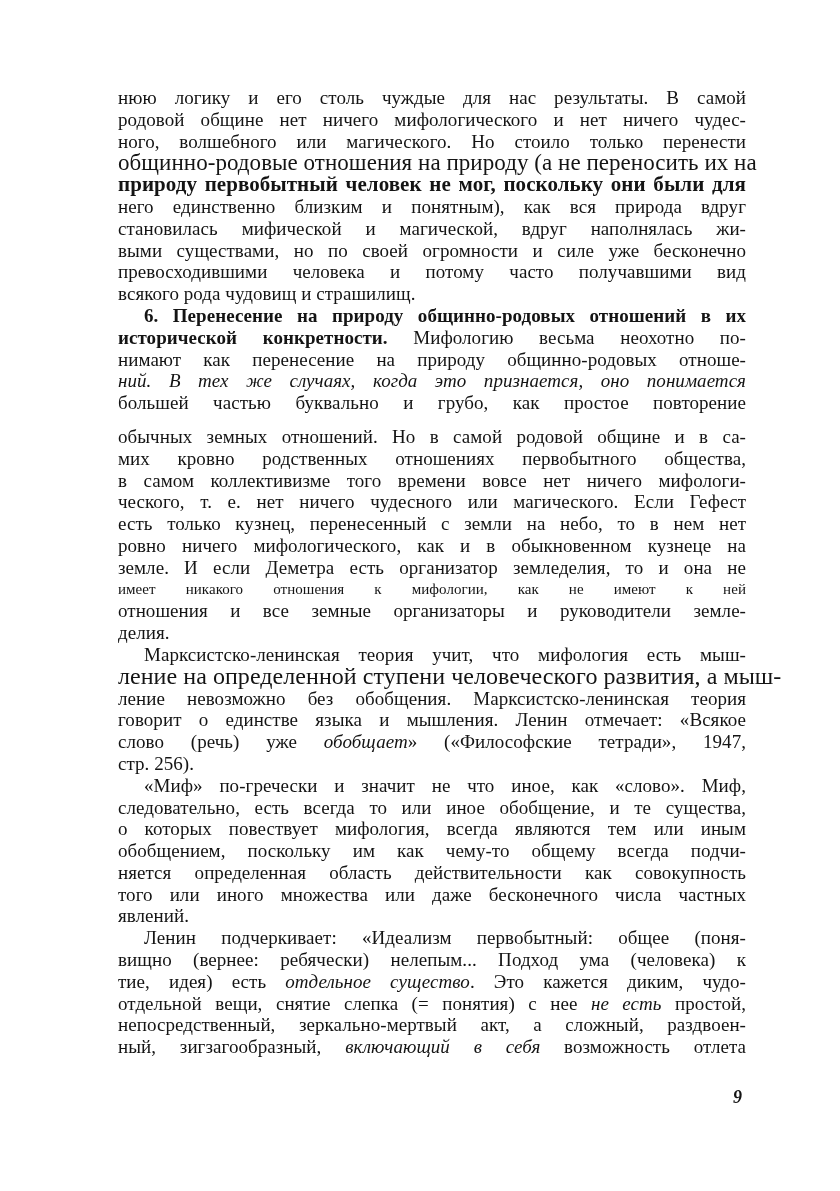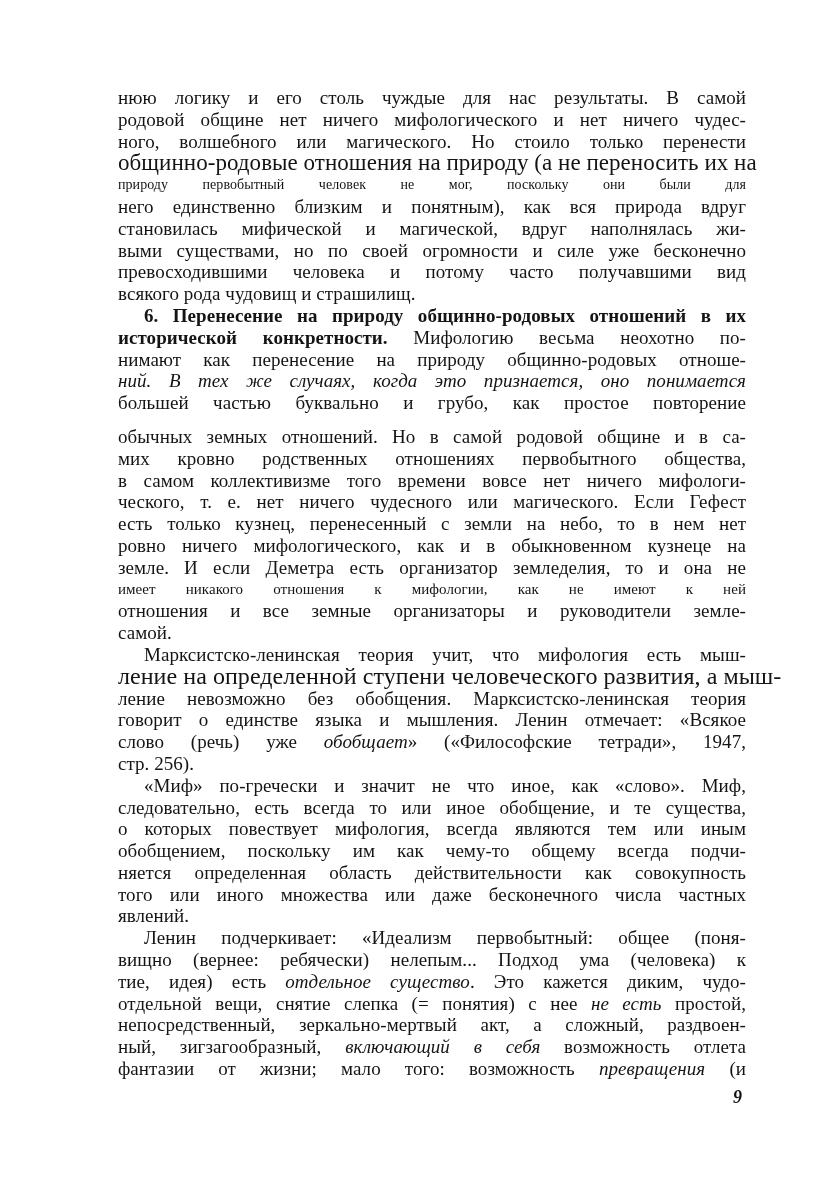--- a/index.html
+++ b/index.html
@@ -38,55 +38,54 @@
   }
 </style>
 </head>
 <body>
 
 <div class="page" id="page-body">
     <div class="line" style="font-size: 19px;"><span>нюю логику и его столь чуждые для нас результаты. В самой</span></div>
     <div class="line" style="font-size: 19px;"><span>родовой общине нет ничего мифологического и нет ничего чудес-</span></div>
     <div class="line" style="font-size: 19px;"><span>ного, волшебного или магического. Но стоило только перенести</span></div>
     <div class="line" style="font-size: 23px;"><span>общинно-родовые отношения на природу (а не переносить их на</span></div>
-    <div class="line" style="font-size: 14px;"><span>природу первобытный человек не мог, поскольку они были для</span></div>
+    <div class="line" style="font-size: 21px; font-weight: bold;"><span>природу первобытный человек не мог, поскольку они были для</span></div>
     <div class="line" style="font-size: 19px;"><span>него единственно близким и понятным), как вся природа вдруг</span></div>
     <div class="line" style="font-size: 19px;"><span>становилась мифической и магической, вдруг наполнялась жи-</span></div>
     <div class="line" style="font-size: 19px;"><span>выми существами, но по своей огромности и силе уже бесконечно</span></div>
     <div class="line" style="font-size: 19px;"><span>превосходившими человека и потому часто получавшими вид</span></div>
     <div class="line last" style="font-size: 19px;"><span>всякого рода чудовищ и страшилищ.</span></div>
     <div class="line indent" style="font-size: 19px;"><span class="b">6. Перенесение на природу общинно-родовых отношений в их</span></div>
     <div class="line" style="font-size: 19px;"><span class="b">исторической конкретности.</span><span> Мифологию весьма неохотно по-</span></div>
     <div class="line" style="font-size: 19px;"><span>нимают как перенесение на природу общинно-родовых отноше-</span></div>
     <div class="line" style="font-size: 19px; font-style: italic;"><span>ний. В тех же случаях, когда это признается, оно понимается</span></div>
     <div class="line" style="font-size: 19px;"><span>большей частью буквально и грубо, как простое повторение</span></div>
     <div class="line" style="font-size: 19px; margin-top: 12px;"><span>обычных земных отношений. Но в самой родовой общине и в са-</span></div>
     <div class="line" style="font-size: 19px;"><span>мих кровно родственных отношениях первобытного общества,</span></div>
     <div class="line" style="font-size: 19px;"><span>в самом коллективизме того времени вовсе нет ничего мифологи-</span></div>
     <div class="line" style="font-size: 19px;"><span>ческого, т. е. нет ничего чудесного или магического. Если Гефест</span></div>
     <div class="line" style="font-size: 19px;"><span>есть только кузнец, перенесенный с земли на небо, то в нем нет</span></div>
     <div class="line" style="font-size: 19px;"><span>ровно ничего мифологического, как и в обыкновенном кузнеце на</span></div>
     <div class="line" style="font-size: 19px;"><span>земле. И если Деметра есть организатор земледелия, то и она не</span></div>
     <div class="line" style="font-size: 15px;"><span>имеет никакого отношения к мифологии, как не имеют к ней</span></div>
     <div class="line" style="font-size: 19px;"><span>отношения и все земные организаторы и руководители земле-</span></div>
-    <div class="line last" style="font-size: 19px;"><span>самой.</span></div>
+    <div class="line last" style="font-size: 19px;"><span>делия.</span></div>
     <div class="line indent" style="font-size: 19px;"><span>Марксистско-ленинская теория учит, что мифология есть мыш-</span></div>
     <div class="line" style="font-size: 24px;"><span>ление на определенной ступени человеческого развития, а мыш-</span></div>
     <div class="line" style="font-size: 19px;"><span>ление невозможно без обобщения. Марксистско-ленинская теория</span></div>
     <div class="line" style="font-size: 19px;"><span>говорит о единстве языка и мышления. Ленин отмечает: «Всякое</span></div>
     <div class="line" style="font-size: 19px;"><span>слово (речь) уже </span><span class="i">обобщает</span><span>» («Философские тетради», 1947,</span></div>
     <div class="line last" style="font-size: 19px;"><span>стр. 256).</span></div>
     <div class="line indent" style="font-size: 19px;"><span>«Миф» по-гречески и значит не что иное, как «слово». Миф,</span></div>
     <div class="line" style="font-size: 19px;"><span>следовательно, есть всегда то или иное обобщение, и те существа,</span></div>
     <div class="line" style="font-size: 19px;"><span>о которых повествует мифология, всегда являются тем или иным</span></div>
     <div class="line" style="font-size: 19px;"><span>обобщением, поскольку им как чему-то общему всегда подчи-</span></div>
     <div class="line" style="font-size: 19px;"><span>няется определенная область действительности как совокупность</span></div>
     <div class="line" style="font-size: 19px;"><span>того или иного множества или даже бесконечного числа частных</span></div>
     <div class="line last" style="font-size: 19px;"><span>явлений.</span></div>
     <div class="line indent" style="font-size: 19px;"><span>Ленин подчеркивает: «Идеализм первобытный: общее (поня-</span></div>
     <div class="line" style="font-size: 19px;"><span>вищно (вернее: ребячески) нелепым... Подход ума (человека) к</span></div>
     <div class="line" style="font-size: 19px;"><span>тие, идея) есть </span><span class="i">отдельное существо</span><span>. Это кажется диким, чудо-</span></div>
     <div class="line" style="font-size: 19px;"><span>отдельной вещи, снятие слепка (= понятия) с нее </span><span class="i">не есть</span><span> простой,</span></div>
     <div class="line" style="font-size: 19px;"><span>непосредственный, зеркально-мертвый акт, а сложный, раздвоен-</span></div>
     <div class="line" style="font-size: 19px;"><span>ный, зигзагообразный, </span><span class="i">включающий в себя</span><span> возможность отлета</span></div>
-    <div class="line" style="font-size: 19px;"><span>фантазии от жизни; мало того: возможность </span><span class="i">превращения</span><span> (и</span></div>
   </div>
 <div class="page-number">9</div>
 
 </body></html>

